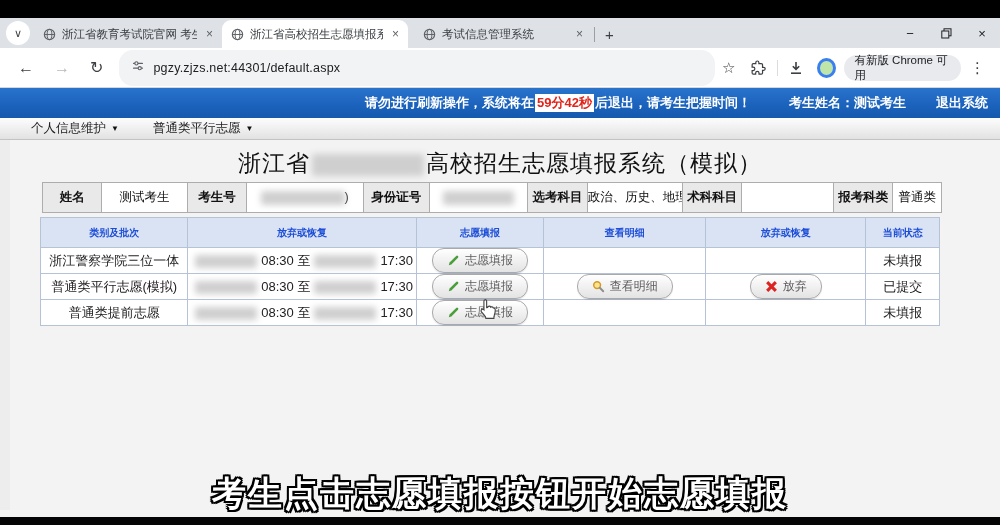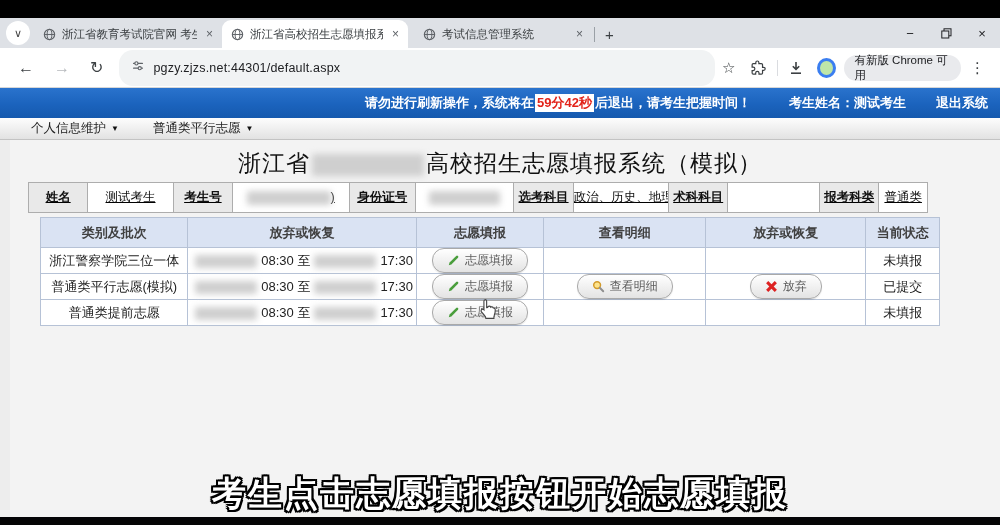--- a/index.html
+++ b/index.html
@@ -51,28 +51,28 @@
   .menu-item .dd { font-size:8px; margin-left:5px; color:#111; }
 
   
   .content { position:absolute; left:0; top:140px; width:1000px; height:370px; background:#ededed; }
   .content-panel { position:absolute; left:10px; top:0; right:0; bottom:0; background:#f3f3f3; }
   .page-title { position:absolute; left:0; right:0; top:8px; text-align:center; font-size:23px; font-weight:normal; color:#111; letter-spacing:1px; }
   .blurblock { display:inline-block; background:#cfcfcf; filter:blur(3px); border-radius:2px; vertical-align:middle; }
   .t-blur { width:112px; height:22px; margin:0 2px; }
 
   table { border-collapse:collapse; table-layout:fixed; }
-  .info-table { position:absolute; left:28px; top:42px; width:900px;text-decoration:underline; }
+  .info-table { position:absolute; left:42px; top:42px; width:900px; }
   .info-table td { border:1px solid #adadad; height:30px; text-align:center; font-size:12.5px; color:#111; background:#fff; overflow:hidden; white-space:nowrap; }
   .info-table td.lbl { background:#e9e9e9; font-weight:bold; }
   .cell-blur { width:72%; height:14px; }
 
   .batch-table { position:absolute; left:40px; top:77px; width:900px; }
   .batch-table td, .batch-table th { border:1px solid #b6c2d6; font-size:13px; color:#222; background:#fff; text-align:center; }
-  .batch-table th { background:#dae3f3; height:30px; font-size:13px; color:#404040; }
+  .batch-table th { background:#dae3f3; height:30px; font-size:10px; color:#1d4ed8; }
   .batch-table td { height:18px; }
   .time-blur { width:62px; height:13px; margin:0 4px; }
 
   .pill-btn { display:inline-flex; align-items:center; gap:5px; border:1px solid #a9a9a9; border-radius:12px; background:linear-gradient(180deg,#ffffff,#e3e3e3); padding:3px 14px; font-size:12px; color:#5c5c5c; box-shadow:0 1px 1px rgba(0,0,0,.1); }
 
   .status { font-size:13px; color:#222; }
 
   
   .caption { position:absolute; left:0; right:0; top:471px; text-align:center; z-index:30;
     font-size:34px; font-weight:bold; color:#fff; letter-spacing:2px;

